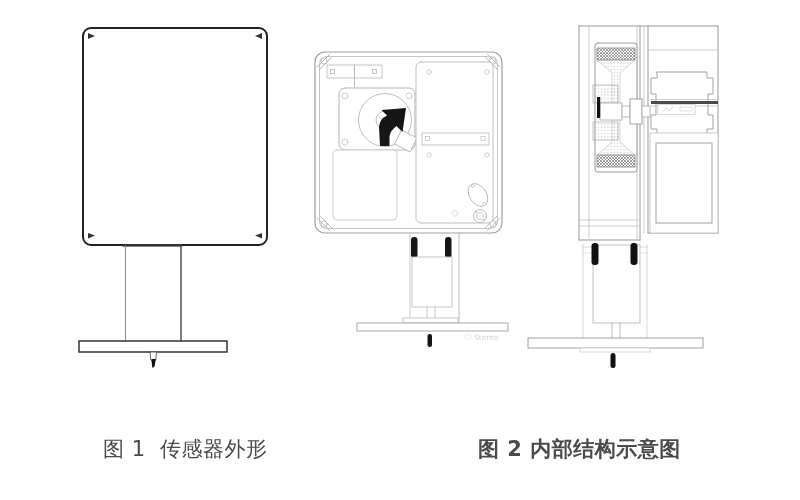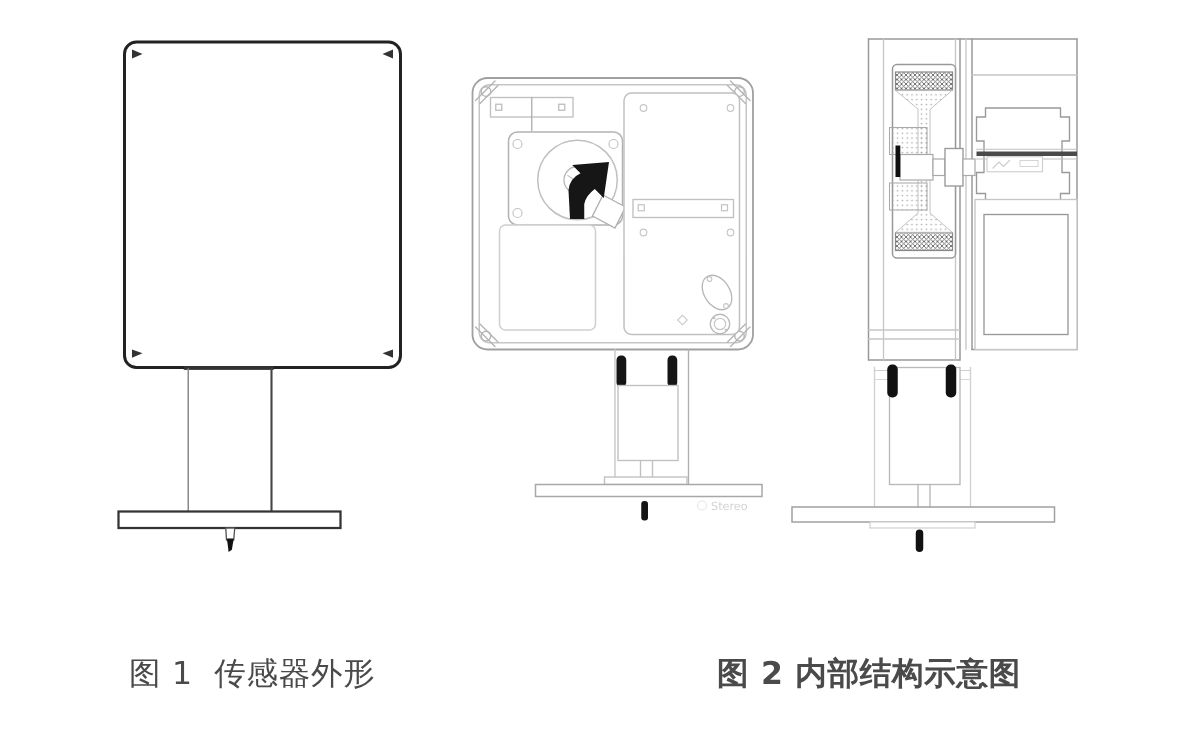--- a/index.html
+++ b/index.html
@@ -4,21 +4,21 @@
 <style>
   html,body{margin:0;padding:0;}
   body{font-family:"DejaVu Sans","Liberation Sans",sans-serif;}
   .canvas{position:relative;width:800px;height:500px;background:#ffffff;overflow:hidden;}
   .fig-svg{position:absolute;}
   #fig1-svg{left:70px;top:20px;}
   #fig2a-svg{left:300px;top:45px;}
   #fig2b-svg{left:520px;top:20px;}
   .caption{position:absolute;top:437px;font-size:21px;line-height:25px;color:#4a4a4a;
            letter-spacing:0.5px;white-space:pre;font-weight:500;}
-  #caption1{left:86px;}
+  #caption1{left:103px;}
   #caption2{left:478px;font-weight:bold;}
   .wm{opacity:.8;}
 </style>
 </head>
 <body>
 
 <div class="canvas">
 
   <svg id="fig1-svg" class="fig-svg" width="200" height="360" viewBox="0 0 200 360">
     <g fill="none" stroke-linecap="round">

